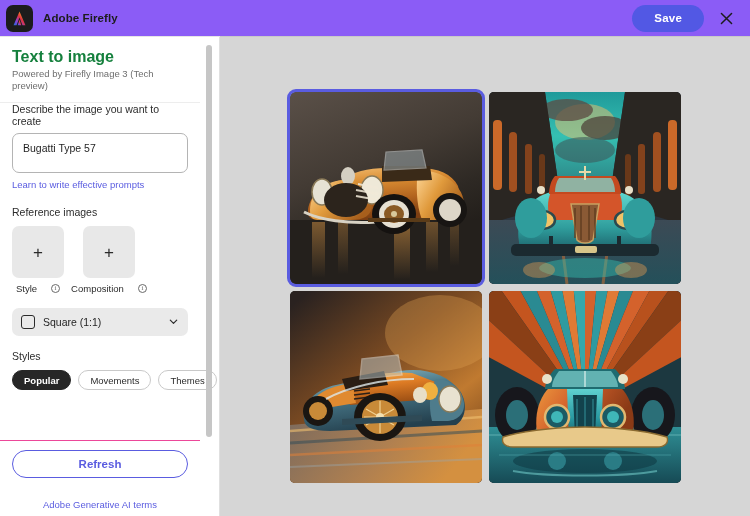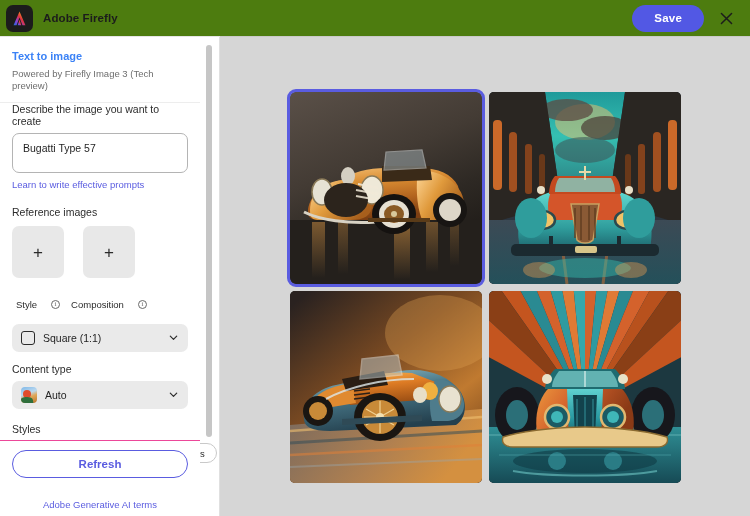--- a/index.html
+++ b/index.html
@@ -11,21 +11,21 @@
   }
   #app {
     position: relative;
     width: 750px; height: 516px;
     display: flex; flex-direction: column;
   }
 
   
   .header {
     height: 36px; min-height: 36px;
-    background: #4d7c0f;
+    background: #8b5cf6;
     display: flex; align-items: center;
     padding: 0 10px 0 6px;
     position: relative;
     z-index: 5;
   }
   .brand { display: flex; align-items: center; gap: 10px; }
   .ff-logo {
     width: 27px; height: 27px;
     border-radius: 7px;
     background: #1c1c1c;
@@ -80,21 +80,21 @@
     position: absolute;
     top: 0; left: 0; right: 0; bottom: 0;
     overflow: hidden;
     padding-right: 20px;
   }
   .sb-title-block {
     padding: 11px 12px 10px 12px;
     border-bottom: 1px solid #ededed;
   }
   .sb-title {
-    font-size: 11px; font-weight: bold; color: #3b82f6;
+    font-size: 16px; font-weight: bold; color: #15803d;
     line-height: 17px;
   }
   .sb-sub {
     font-size: 9.5px; color: #6e6e6e; margin-top: 3px;
     line-height: 12px;
   }
   .sb-section { padding: 0 12px; }
 
   .field-label {
     font-size: 10.5px; color: #2c2c2c;
@@ -120,21 +120,21 @@
   .ref-item { width: 52px; display: flex; flex-direction: column; align-items: center; }
   .ref-tile {
     width: 52px; height: 52px;
     background: #e8e8e8;
     border-radius: 7px;
     display: flex; align-items: center; justify-content: center;
     cursor: pointer;
   }
   .ref-plus { font-size: 17px; color: #2a2a2a; line-height: 1; font-weight: 300; }
   .ref-cap {
-    margin-top: 21px;
+    margin-top: 5px;
     font-size: 9.5px; color: #2c2c2c;
     display: flex; align-items: center; gap: 14px; white-space: nowrap;
   }
   .info-i {
     width: 9px; height: 9px; border-radius: 50%;
     border: 1px solid #6a6a6a; color: #6a6a6a;
     font-size: 7px; line-height: 7px;
     display: inline-flex; align-items: center; justify-content: center;
     font-family: "Liberation Serif", serif;
     flex: none;
@@ -358,32 +358,20 @@
               <span class="sq-icon"></span>
               <span class="dd-text">Square (1:1)</span>
               <span>
                 <svg width="11" height="11" viewBox="0 0 12 12" aria-hidden="true">
                   <path d="M2.5 4.5 L6 8 L9.5 4.5" stroke="#2b2b2b" stroke-width="1.3" fill="none" stroke-linecap="round" stroke-linejoin="round"></path>
                 </svg>
               </span>
             </div>
           </div>
 
-          <div style="margin-top:11px;">
-            <div class="field-label">Content type</div>
-            <div class="dropdown">
-              <span class="auto-icon"></span>
-              <span class="dd-text">Auto</span>
-              <span>
-                <svg width="11" height="11" viewBox="0 0 12 12" aria-hidden="true">
-                  <path d="M2.5 4.5 L6 8 L9.5 4.5" stroke="#2b2b2b" stroke-width="1.3" fill="none" stroke-linecap="round" stroke-linejoin="round"></path>
-                </svg>
-              </span>
-            </div>
-          </div>
 
           <div style="margin-top:14px;">
             <div class="field-label">Styles</div>
             <div class="chips">
               <div class="chip active">Popular</div>
               <div class="chip">Movements</div>
               <div class="chip">Themes</div>
             </div>
           </div>
 

